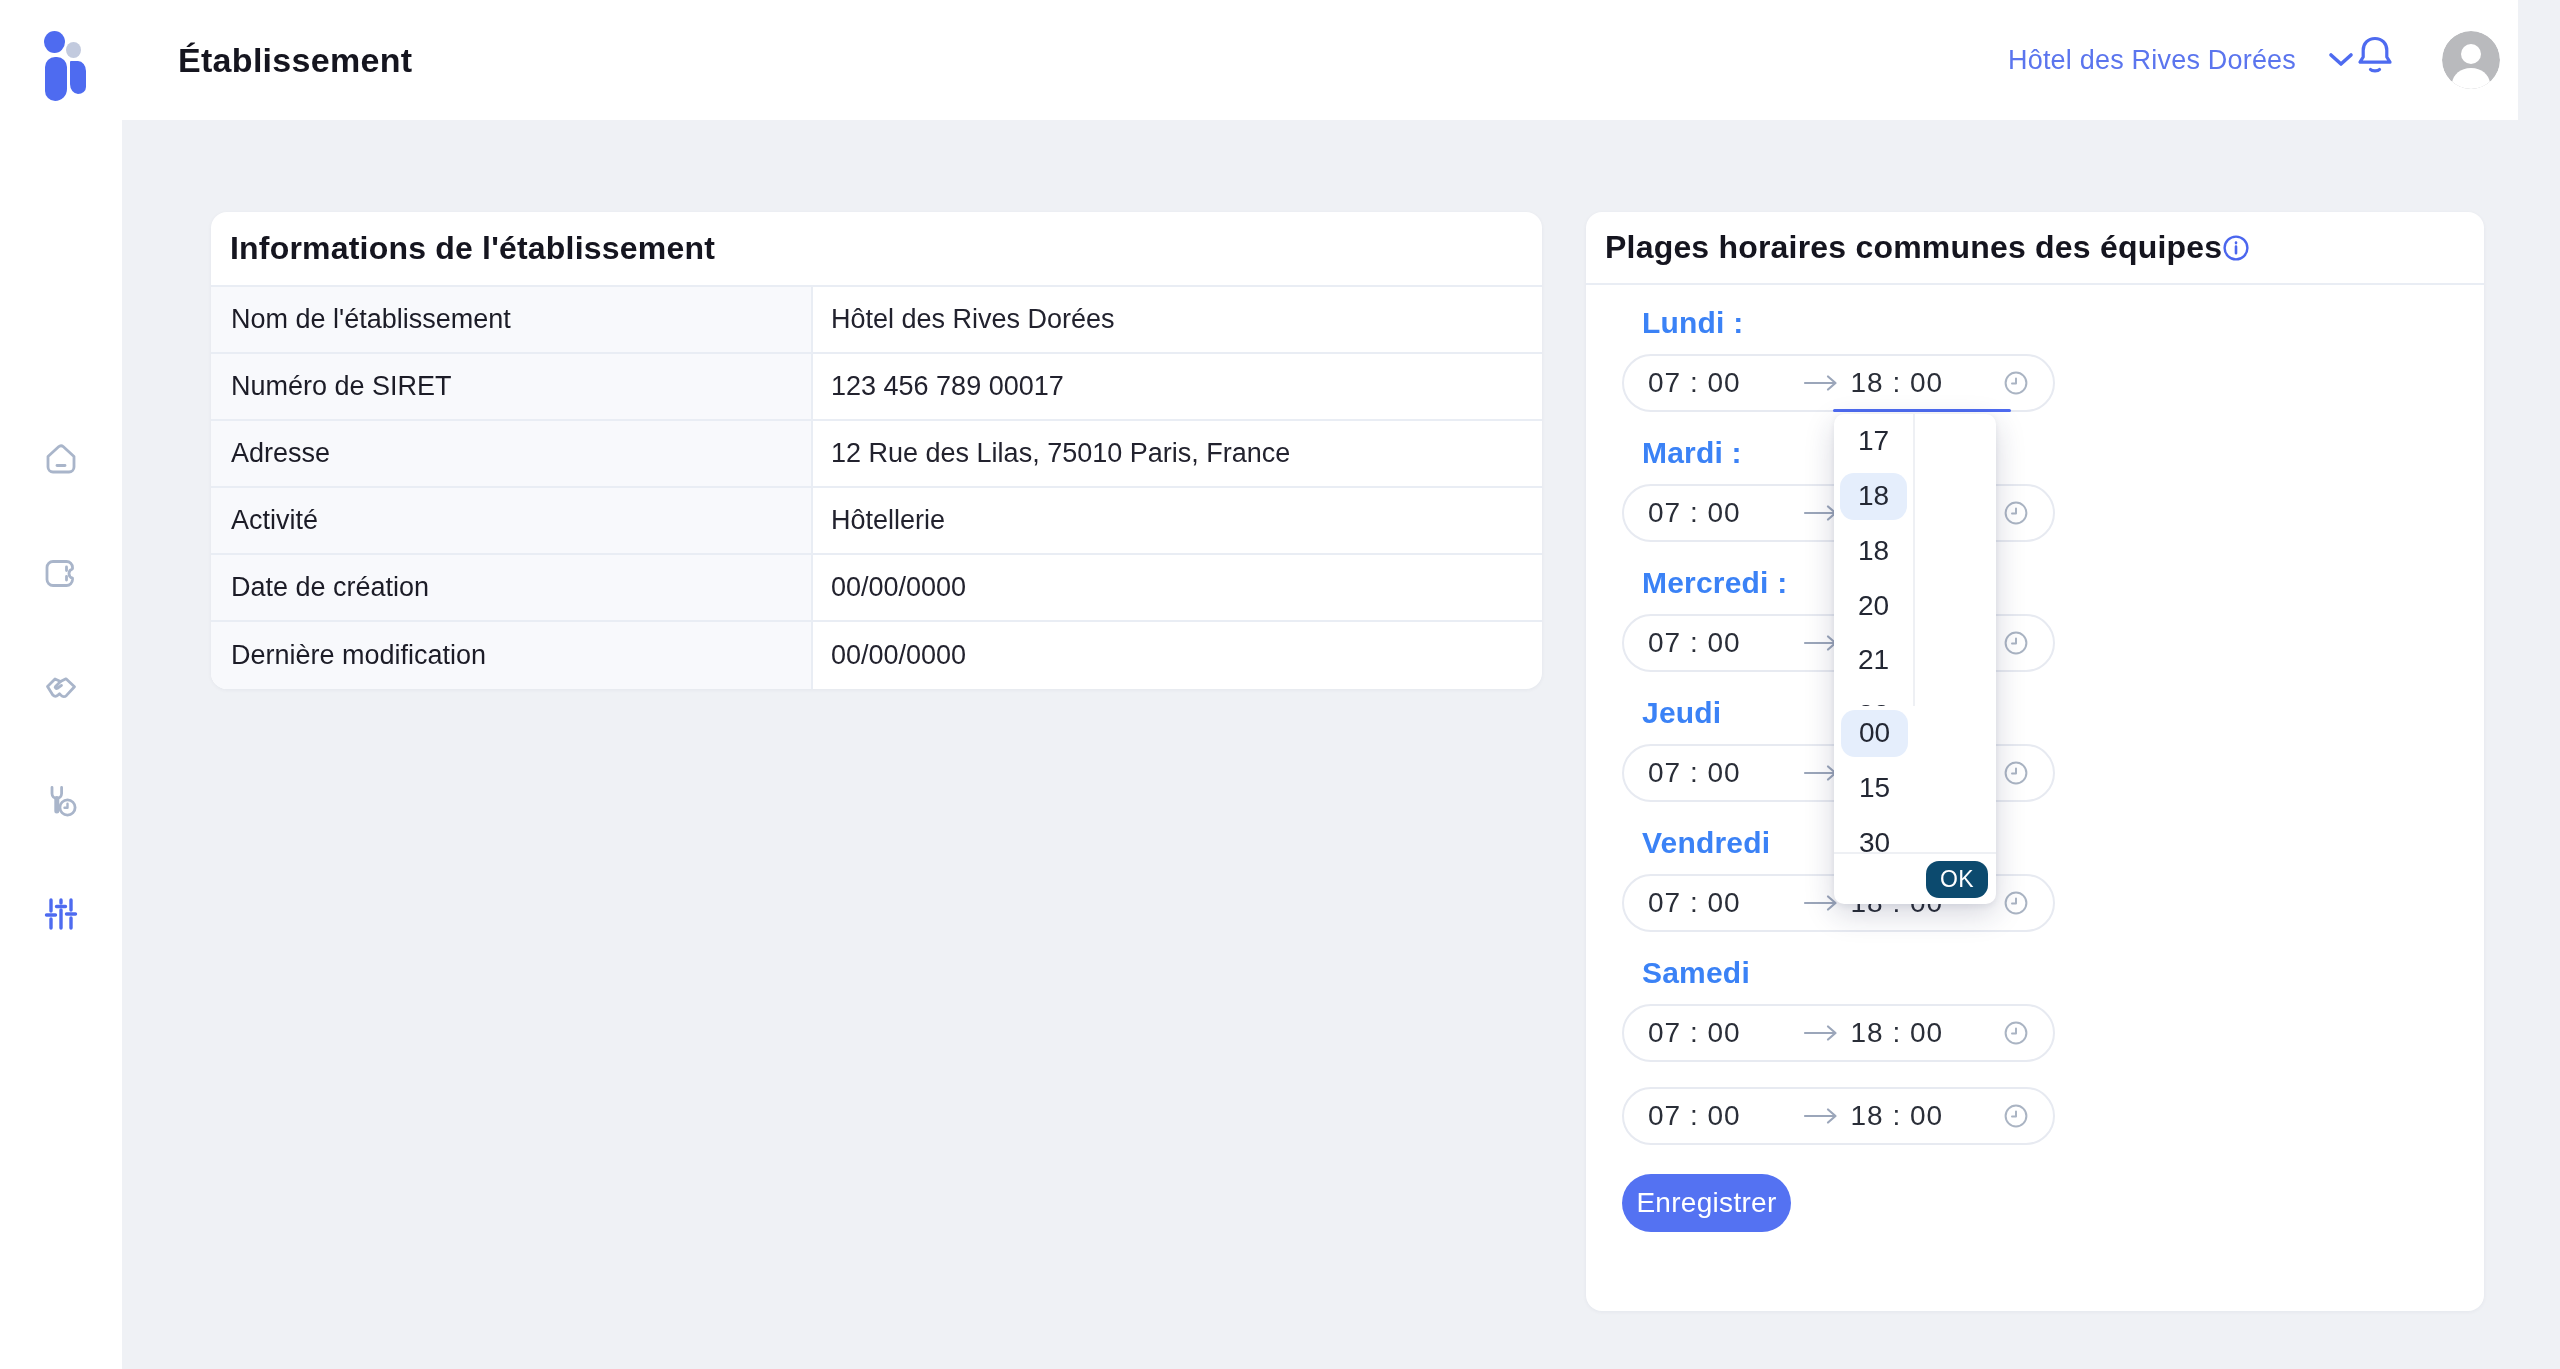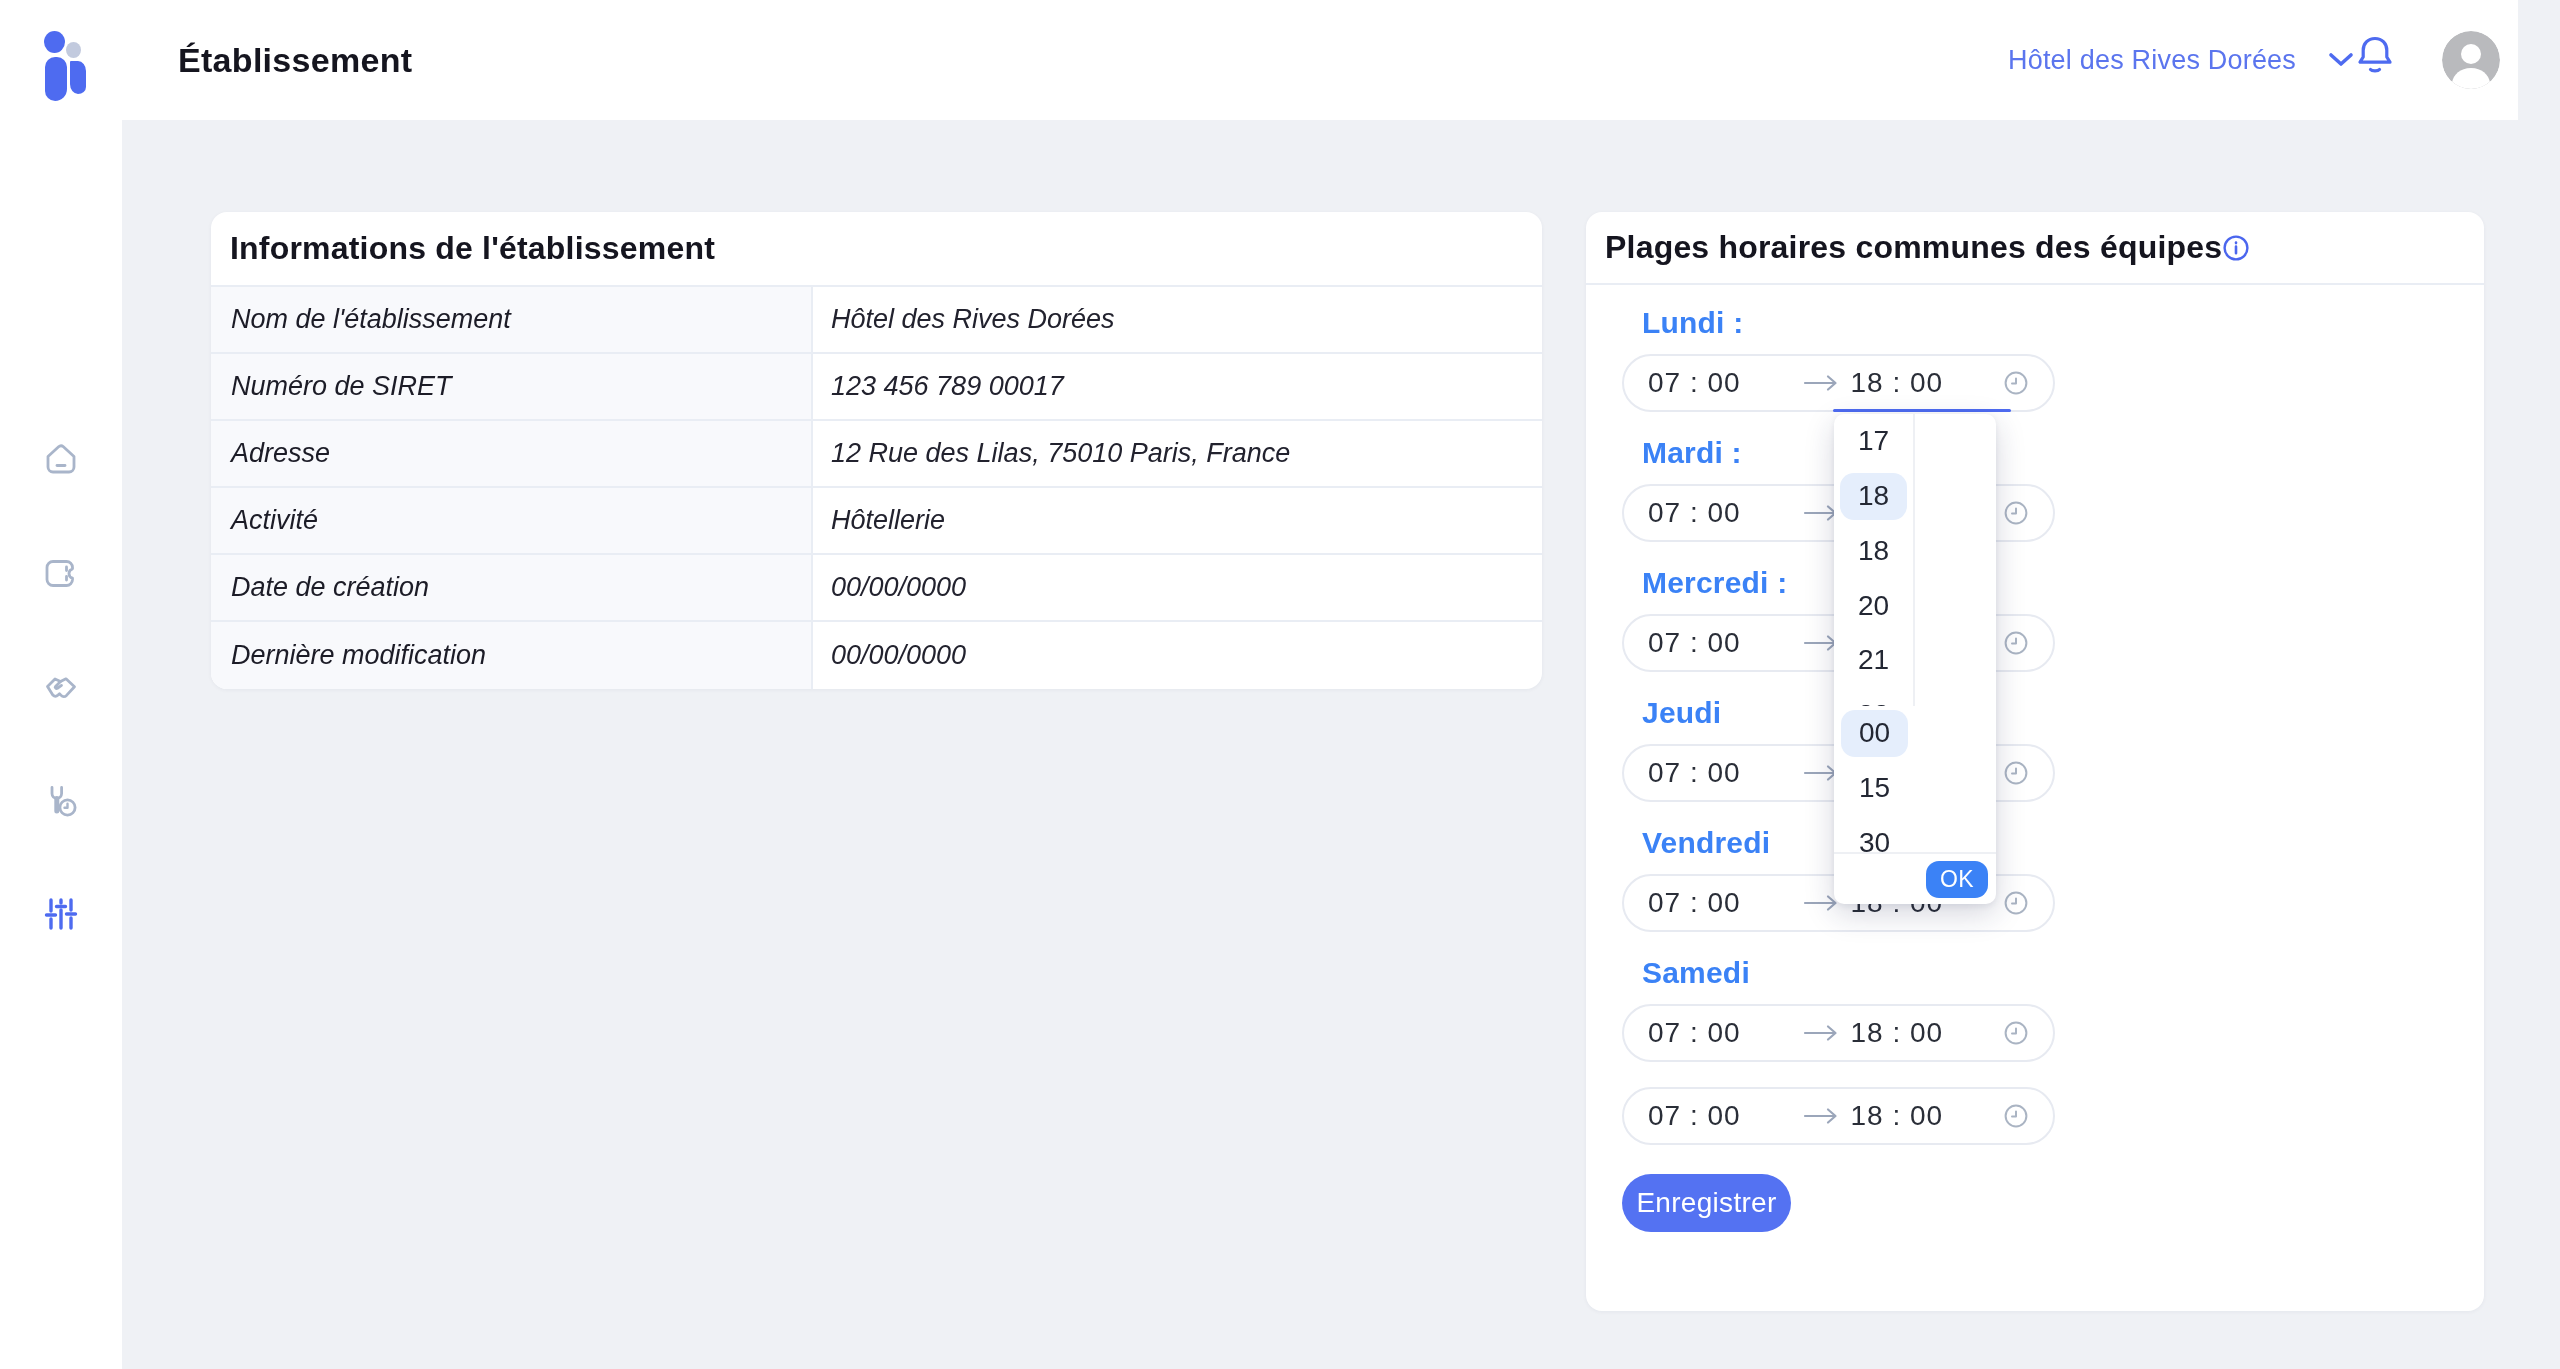--- a/index.html
+++ b/index.html
@@ -38,21 +38,21 @@
 
   
   .card{position:absolute;background:#ffffff;border-radius:16px;box-shadow:0 1px 4px rgba(25,39,80,.05);}
   .card-head{height:73px;display:flex;align-items:center;justify-content:flex-start;
       padding:0 22px 0 19px;border-bottom:2px solid var(--line);}
   .card-title{font-size:32px;font-weight:700;color:var(--ink);letter-spacing:.2px;}
 
   
   #info-card{left:211px;top:212px;width:1331px;height:477px;}
   .info-table{display:grid;grid-template-columns:602px 1fr;}
-  .cell{height:67px;display:flex;align-items:center;font-size:27px;color:#1c1c27;font-style:italic;}
+  .cell{height:67px;display:flex;align-items:center;font-size:27px;color:#1c1c27;}
   .cell.lab{background:#f8f9fc;padding-left:20px;border-right:2px solid var(--line);}
   .cell.val{padding-left:18px;color:#22222e;}
   .info-table .cell{border-bottom:2px solid var(--line);}
   .info-table .cell.last{border-bottom:none;}
   .info-table .cell.bl{border-bottom-left-radius:16px;}
   .info-table .cell.br{border-bottom-right-radius:16px;}
 
   
   #sched-card{left:1586px;top:212px;width:898px;height:1099px;}
   .days{padding:22px 0 0 36px;}
@@ -72,21 +72,21 @@
   .time-picker{position:absolute;left:1834px;top:414px;width:162px;height:490px;background:#fff;border-radius:10px;
       box-shadow:0 10px 30px rgba(25,35,80,.18), 0 2px 6px rgba(25,35,80,.08);z-index:10;overflow:hidden;}
   .tp-cols{display:flex;height:438px;flex-direction:column;}
   .tp-col{width:81px;overflow:hidden;}
   .tp-col.hours{border-right:2px solid #eef0f4;}
   .titem{height:54.75px;display:flex;align-items:center;justify-content:center;cursor:pointer;}
   .titem .pill{min-width:67px;height:47px;display:flex;align-items:center;justify-content:center;
       border-radius:14px;font-size:28px;color:#232733;}
   .titem.selected .pill{background:var(--accent-soft);}
   .tp-foot{height:52px;border-top:2px solid #eef0f4;display:flex;align-items:center;justify-content:flex-end;padding-right:8px;}
-  .ok-btn{width:62px;height:37px;border:none;border-radius:13px;background:#3b82f6;color:#fff;font-size:23px;
+  .ok-btn{width:62px;height:37px;border:none;border-radius:13px;background:#0c4a6e;color:#fff;font-size:23px;
       font-family:"Liberation Sans",sans-serif;cursor:pointer;letter-spacing:.5px;}
 
   svg{display:block;}
 </style>
 </head>
 <body>
 
 <div id="app">
 
   <div class="header">

